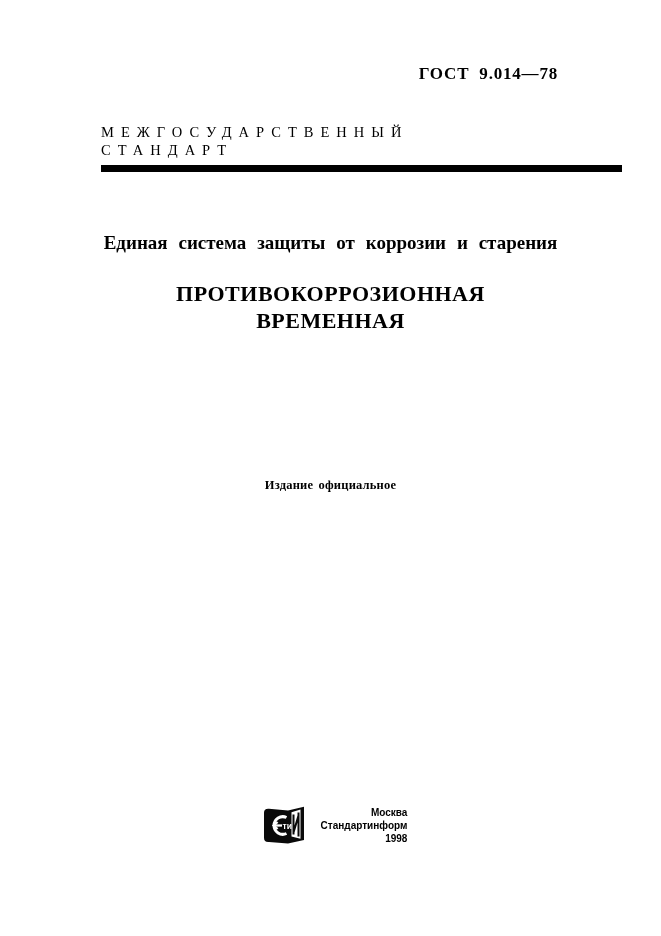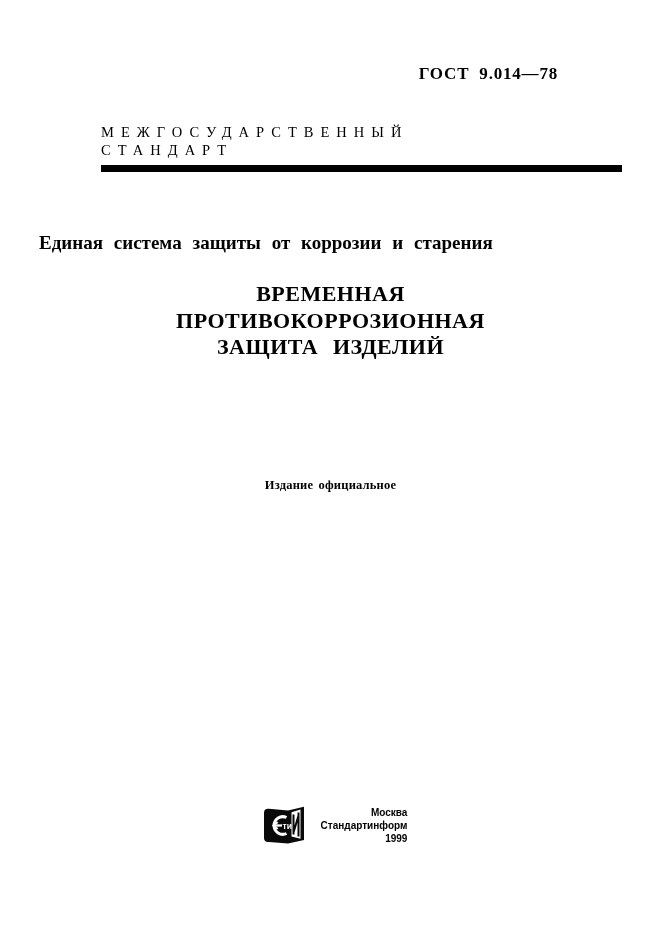--- a/index.html
+++ b/index.html
@@ -52,21 +52,21 @@
   .band-bar {
     height: 7px;
     background: #000000;
     margin-top: 6px;
   }
   .system-title {
     position: absolute;
     top: 231px;
     left: 0;
     right: 0;
-    text-align: left;
+    text-align: center;
     font-size: 19px;
     font-weight: bold;
     line-height: 24px;
     word-spacing: 0.32em;
   }
   .main-title {
     position: absolute;
     top: 281px;
     left: 0;
     right: 0;
@@ -142,38 +142,37 @@
     <div class="band-line">
       <span class="band-word">МЕЖГОСУДАРСТВЕННЫЙ</span>
       <span class="band-word">СТАНДАРТ</span>
     </div>
     <div class="band-bar"></div>
   </div>
 
   <div class="system-title">Единая система защиты от коррозии и старения</div>
 
   <div class="main-title">
+    <span class="line">ПРОТИВОКОРРОЗИОННАЯ</span>
     <span class="line">ВРЕМЕННАЯ</span>
-    <span class="line">ПРОТИВОКОРРОЗИОННАЯ</span>
-    <span class="line">ЗАЩИТА ИЗДЕЛИЙ</span>
   </div>
 
 
   <div class="edition-note">Издание официальное</div>
 
   <div class="imprint">
     <svg class="imprint-logo" viewBox="0 0 44 39" xmlns="http://www.w3.org/2000/svg" aria-hidden="true">
       <path d="M2 7 C2 3.8 3.8 2.5 7 2.8 L26 4.6 L42 0.8 L42 34 L26 37.6 L7 36 C3.8 36.3 2 35 2 31.8 Z" fill="#0a0a0a"></path>
       <path d="M24.5 11.5 A8.8 8.8 0 1 0 24.5 27.5" fill="none" stroke="#ffffff" stroke-width="3"></path>
       <path d="M12 19.5 h8" fill="none" stroke="#ffffff" stroke-width="2.3"></path>
       <path d="M15.6 16 l-4 3.5 4 3.5" fill="none" stroke="#ffffff" stroke-width="2.3"></path>
       <text x="20.5" y="23.2" font-size="8.5" font-weight="bold" fill="#ffffff" font-family="Liberation Sans, DejaVu Sans, sans-serif">ти</text>
       <path d="M29.5 6.2 L38.5 3.6 L38.5 32.8 L29.5 30.6 Z" fill="#ffffff"></path>
       <path d="M31.5 8.6 V28.4 M36.5 6.6 V30.4 M31.5 26.4 L36.5 9.6" fill="none" stroke="#0a0a0a" stroke-width="2"></path>
     </svg>
     <div class="imprint-text">
       <span class="line">Москва</span>
       <span class="line">Стандартинформ</span>
-      <span class="line">1999</span>
+      <span class="line">1998</span>
     </div>
   </div>
 
 </div>
 
 </body></html>

